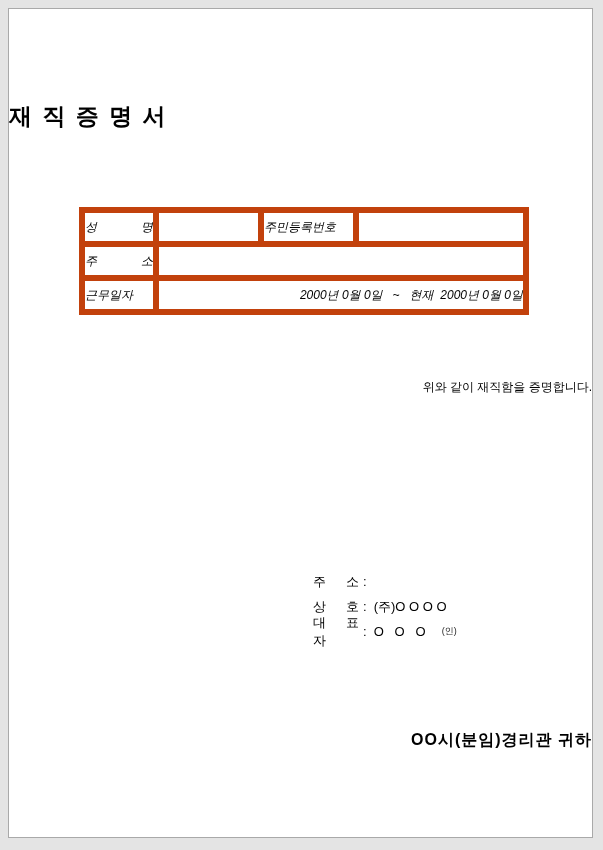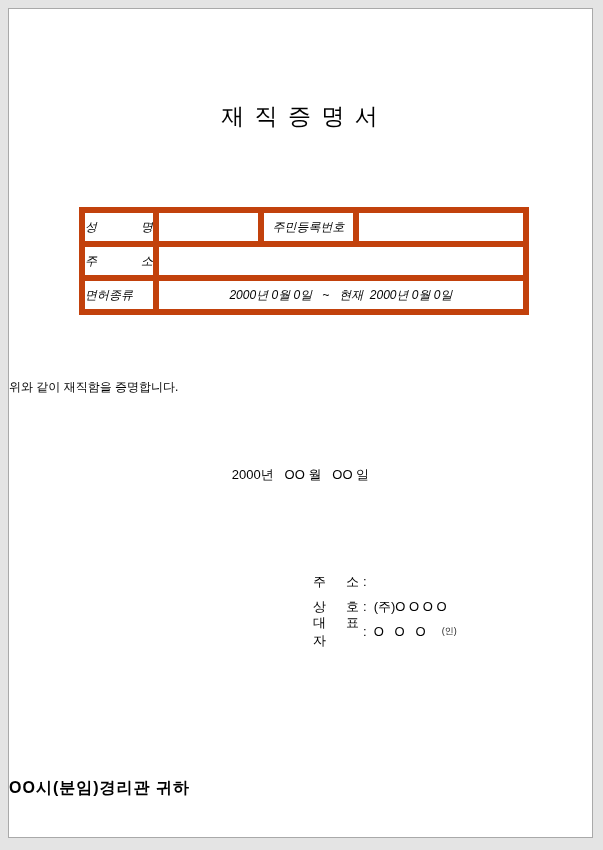--- a/index.html
+++ b/index.html
@@ -21,23 +21,23 @@
     height: 830px;
     background: #ffffff;
     border: 1px solid #a9a9a9;
     box-sizing: border-box;
   }
   .doc-title {
     position: absolute;
     top: 92px;
     left: 0;
     width: 100%;
-    text-align: center;
+    text-align: left;
     font-size: 23px;
-    font-weight: normal;
+    font-weight: bold;
     letter-spacing: 2px;
     white-space: pre;
   }
   table.cert-table {
     position: absolute;
     left: 70px;
     top: 198px;
     width: 444px;
     border-collapse: collapse;
     table-layout: fixed;
@@ -49,32 +49,32 @@
     padding: 0;
     overflow: hidden;
     font-style: italic;
   }
   td.label-cell {
     text-align: justify;
     text-align-last: justify;
     padding: 0 11px;
   }
   td.rrn-cell {
-    text-align: center;
+    text-align: left;
   }
   td.value-cell {
-    text-align: center;
+    text-align: right;
     white-space: pre;
   }
   .statement {
     position: absolute;
     top: 370px;
     left: 0;
     width: 100%;
-    text-align: left;
+    text-align: right;
     font-size: 12px;
   }
   .issue-date {
     position: absolute;
     top: 457px;
     left: 0;
     width: 100%;
     text-align: center;
     font-size: 13px;
     white-space: pre;
@@ -106,25 +106,24 @@
     font-size: 9px;
     color: #222;
     margin-left: 16px;
     white-space: pre;
   }
   .recipient {
     position: absolute;
     top: 721px;
     left: 0;
     width: 100%;
-    text-align: left;
+    text-align: right;
     font-size: 16px;
     font-weight: bold;
     letter-spacing: 1px;
-    margin-top: 48px;
   }
 </style>
 </head>
 <body>
 
 <div class="page">
 
   <div class="doc-title">재 직 증 명 서</div>
 
   <table class="cert-table">
@@ -139,29 +138,28 @@
       <td class="label-cell">성 명</td>
       <td class="value-cell"></td>
       <td class="rrn-cell">주민등록번호</td>
       <td class="value-cell"></td>
     </tr>
     <tr>
       <td class="label-cell">주 소</td>
       <td class="value-cell" colspan="3"></td>
     </tr>
     <tr>
-      <td class="label-cell">면허종류</td>
+      <td class="label-cell">근무일자</td>
       <td class="value-cell" colspan="3">2000년 0월 0일   ~   현재  2000년 0월 0일</td>
     </tr>
   </tbody>
     </table>
 
   <div class="statement">위와 같이 재직함을 증명합니다.</div>
 
-  <div class="issue-date">2000년   OO 월   OO 일</div>
 
   <div class="issuer">
     <div class="issuer-line">
       <span class="issuer-label">주 소</span>
       <span class="issuer-colon">:</span>
     </div>
     <div class="issuer-line">
       <span class="issuer-label">상 호</span>
       <span class="issuer-colon">:</span>
       <span class="issuer-value">(주)O O O O</span>

